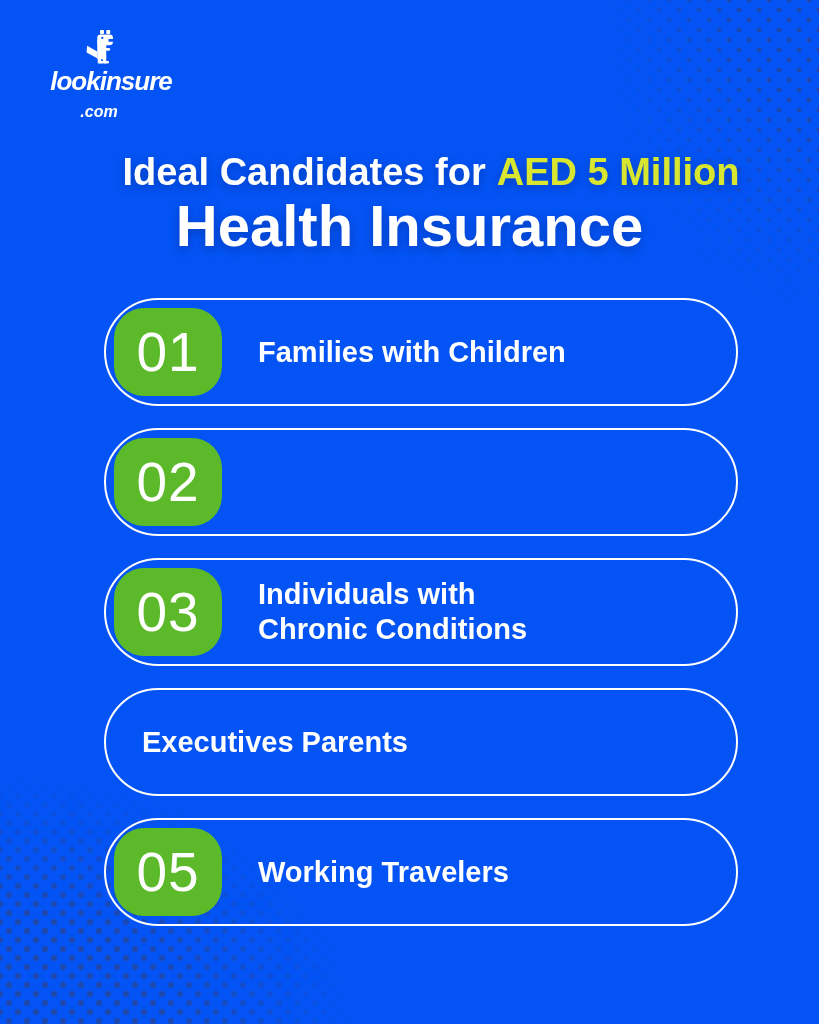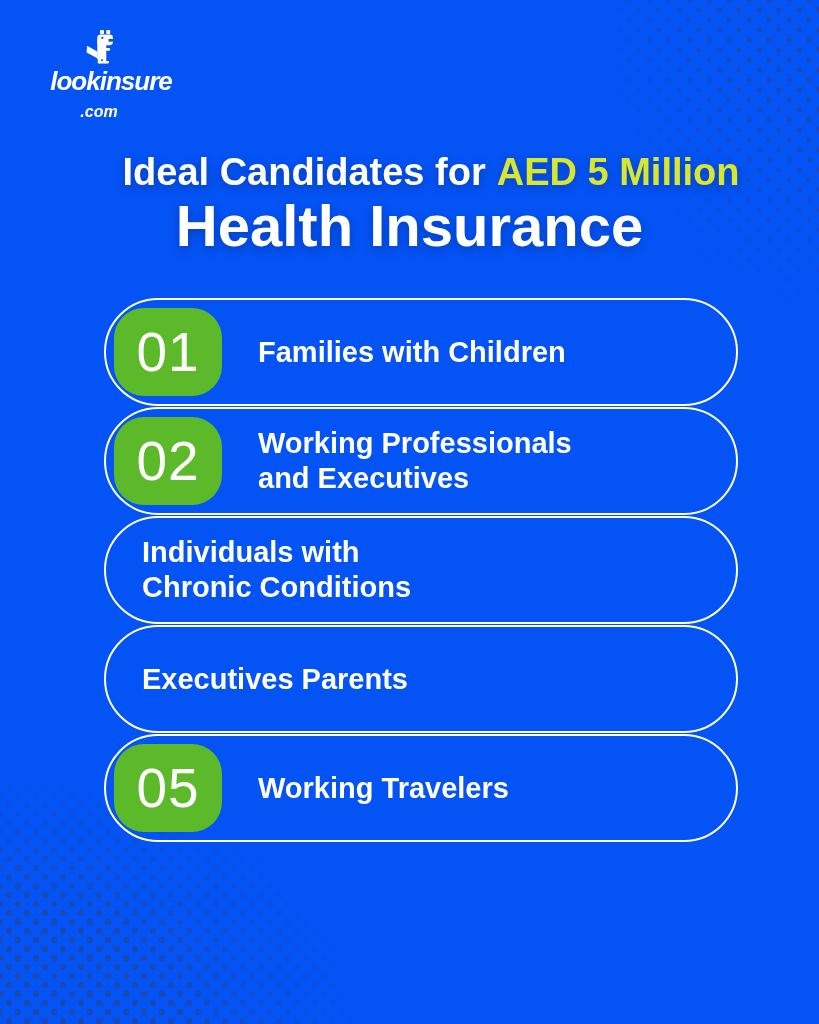--- a/index.html
+++ b/index.html
@@ -42,21 +42,21 @@
 
   
   .title { position:absolute; top:152px; left:0; width:100%; text-align:center; color:#fff;
            font-weight:700; text-shadow:0 3px 10px rgba(0,25,90,0.35); }
   .t1 { display:flex; justify-content:center; gap:11px; font-size:38px; line-height:1.1;padding-left:43px; }
   .hl { color: var(--highlight_yellow, #D9E62F); }
   .t2 { display:block; font-size:58px; line-height:1.1; }
 
   
   .cards { position:absolute; top:298px; left:104px; width:634px;
-           display:flex; flex-direction:column; gap:1px; }
+           display:flex; flex-direction:column; gap:22px; }
   .card { height:108px; border:2.5px solid var(--card_border, #fff); border-radius:54px;
           display:flex; align-items:center; }
   .badge { flex:none; width:108px; height:88px; margin-left:8px;
            background: var(--badge_green, #5CB92A); border-radius:30px;
            display:flex; align-items:center; justify-content:center; }
   .num { color:#fff; font-size:55px; font-weight:500; letter-spacing:1px; }
   .label { color:#fff; font-size:29px; font-weight:700; line-height:35px;
            margin-left:36px; white-space:pre-line; }
 </style>
 </head>
@@ -104,25 +104,26 @@
       <div class="badge">
         <span class="num">01</span>
       </div>
       <div class="label">Families with Children</div>
     </div>
 
     <div class="card">
       <div class="badge">
         <span class="num">02</span>
       </div>
-      <div class="label">Working Professionals
-and Executives</div>
     </div>
 
     <div class="card">
+      <div class="badge">
+        <span class="num">03</span>
+      </div>
       <div class="label">Individuals with
 Chronic Conditions</div>
     </div>
 
     <div class="card">
       <div class="label">Executives Parents</div>
     </div>
 
     <div class="card">
       <div class="badge">

